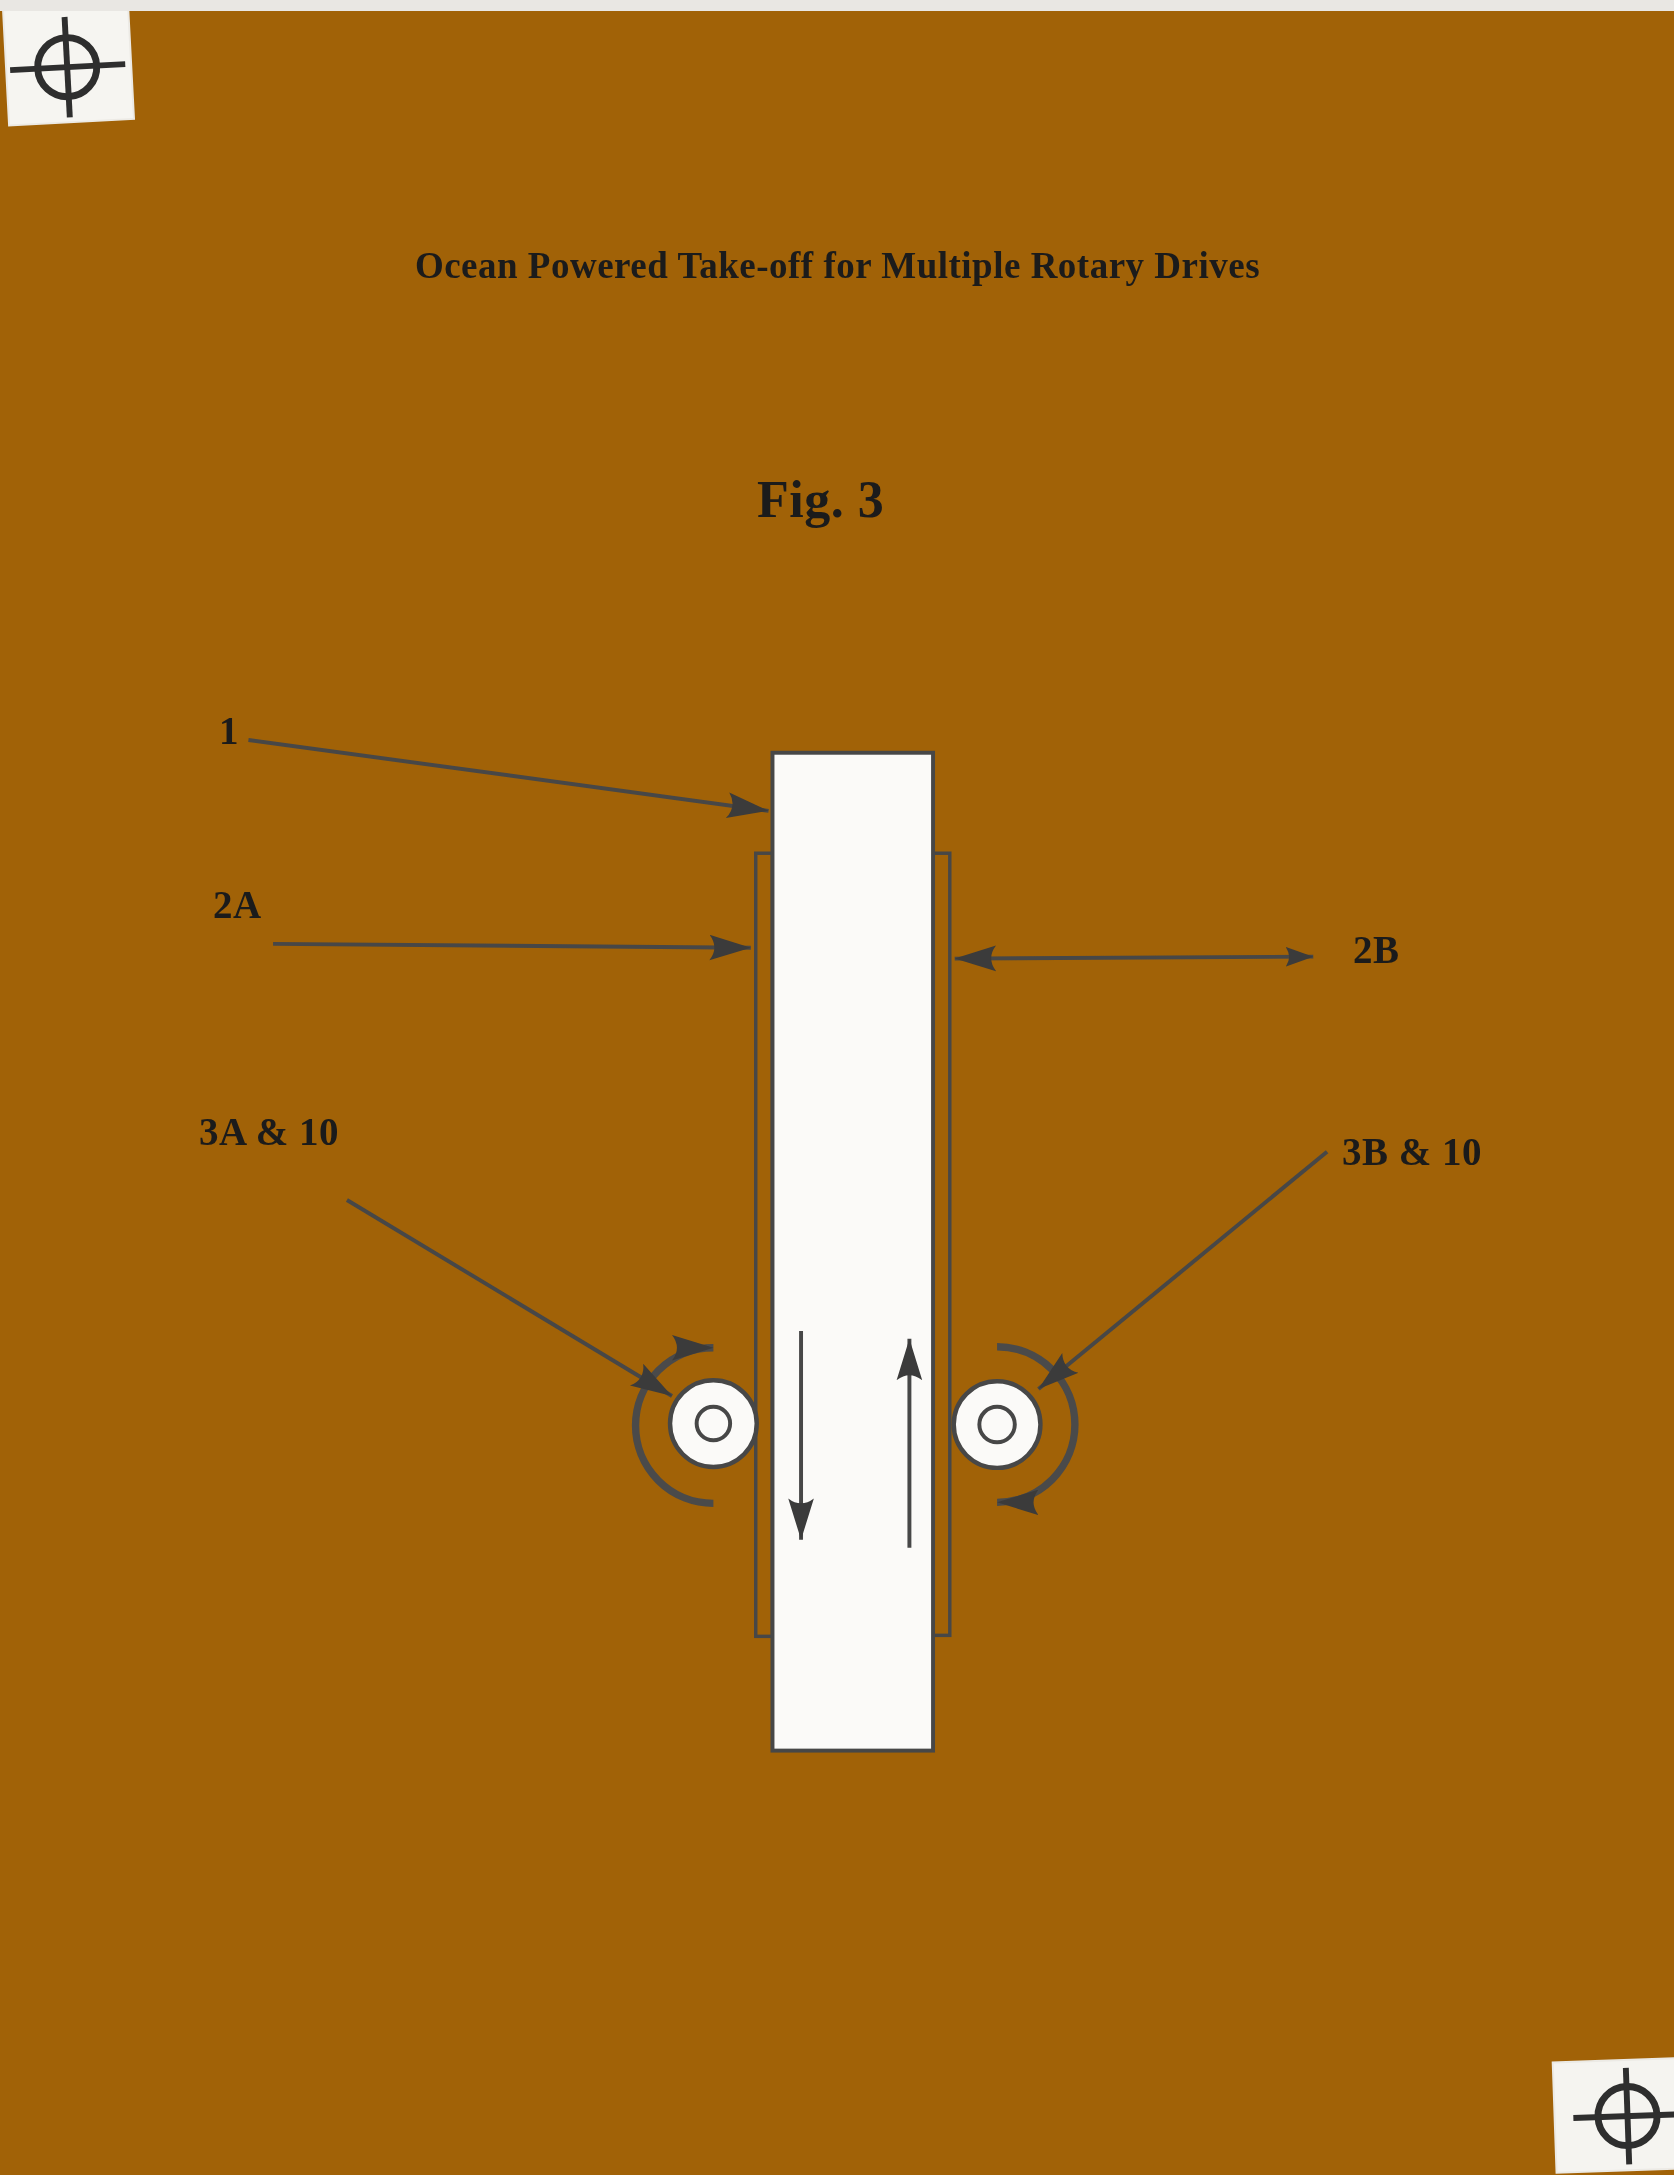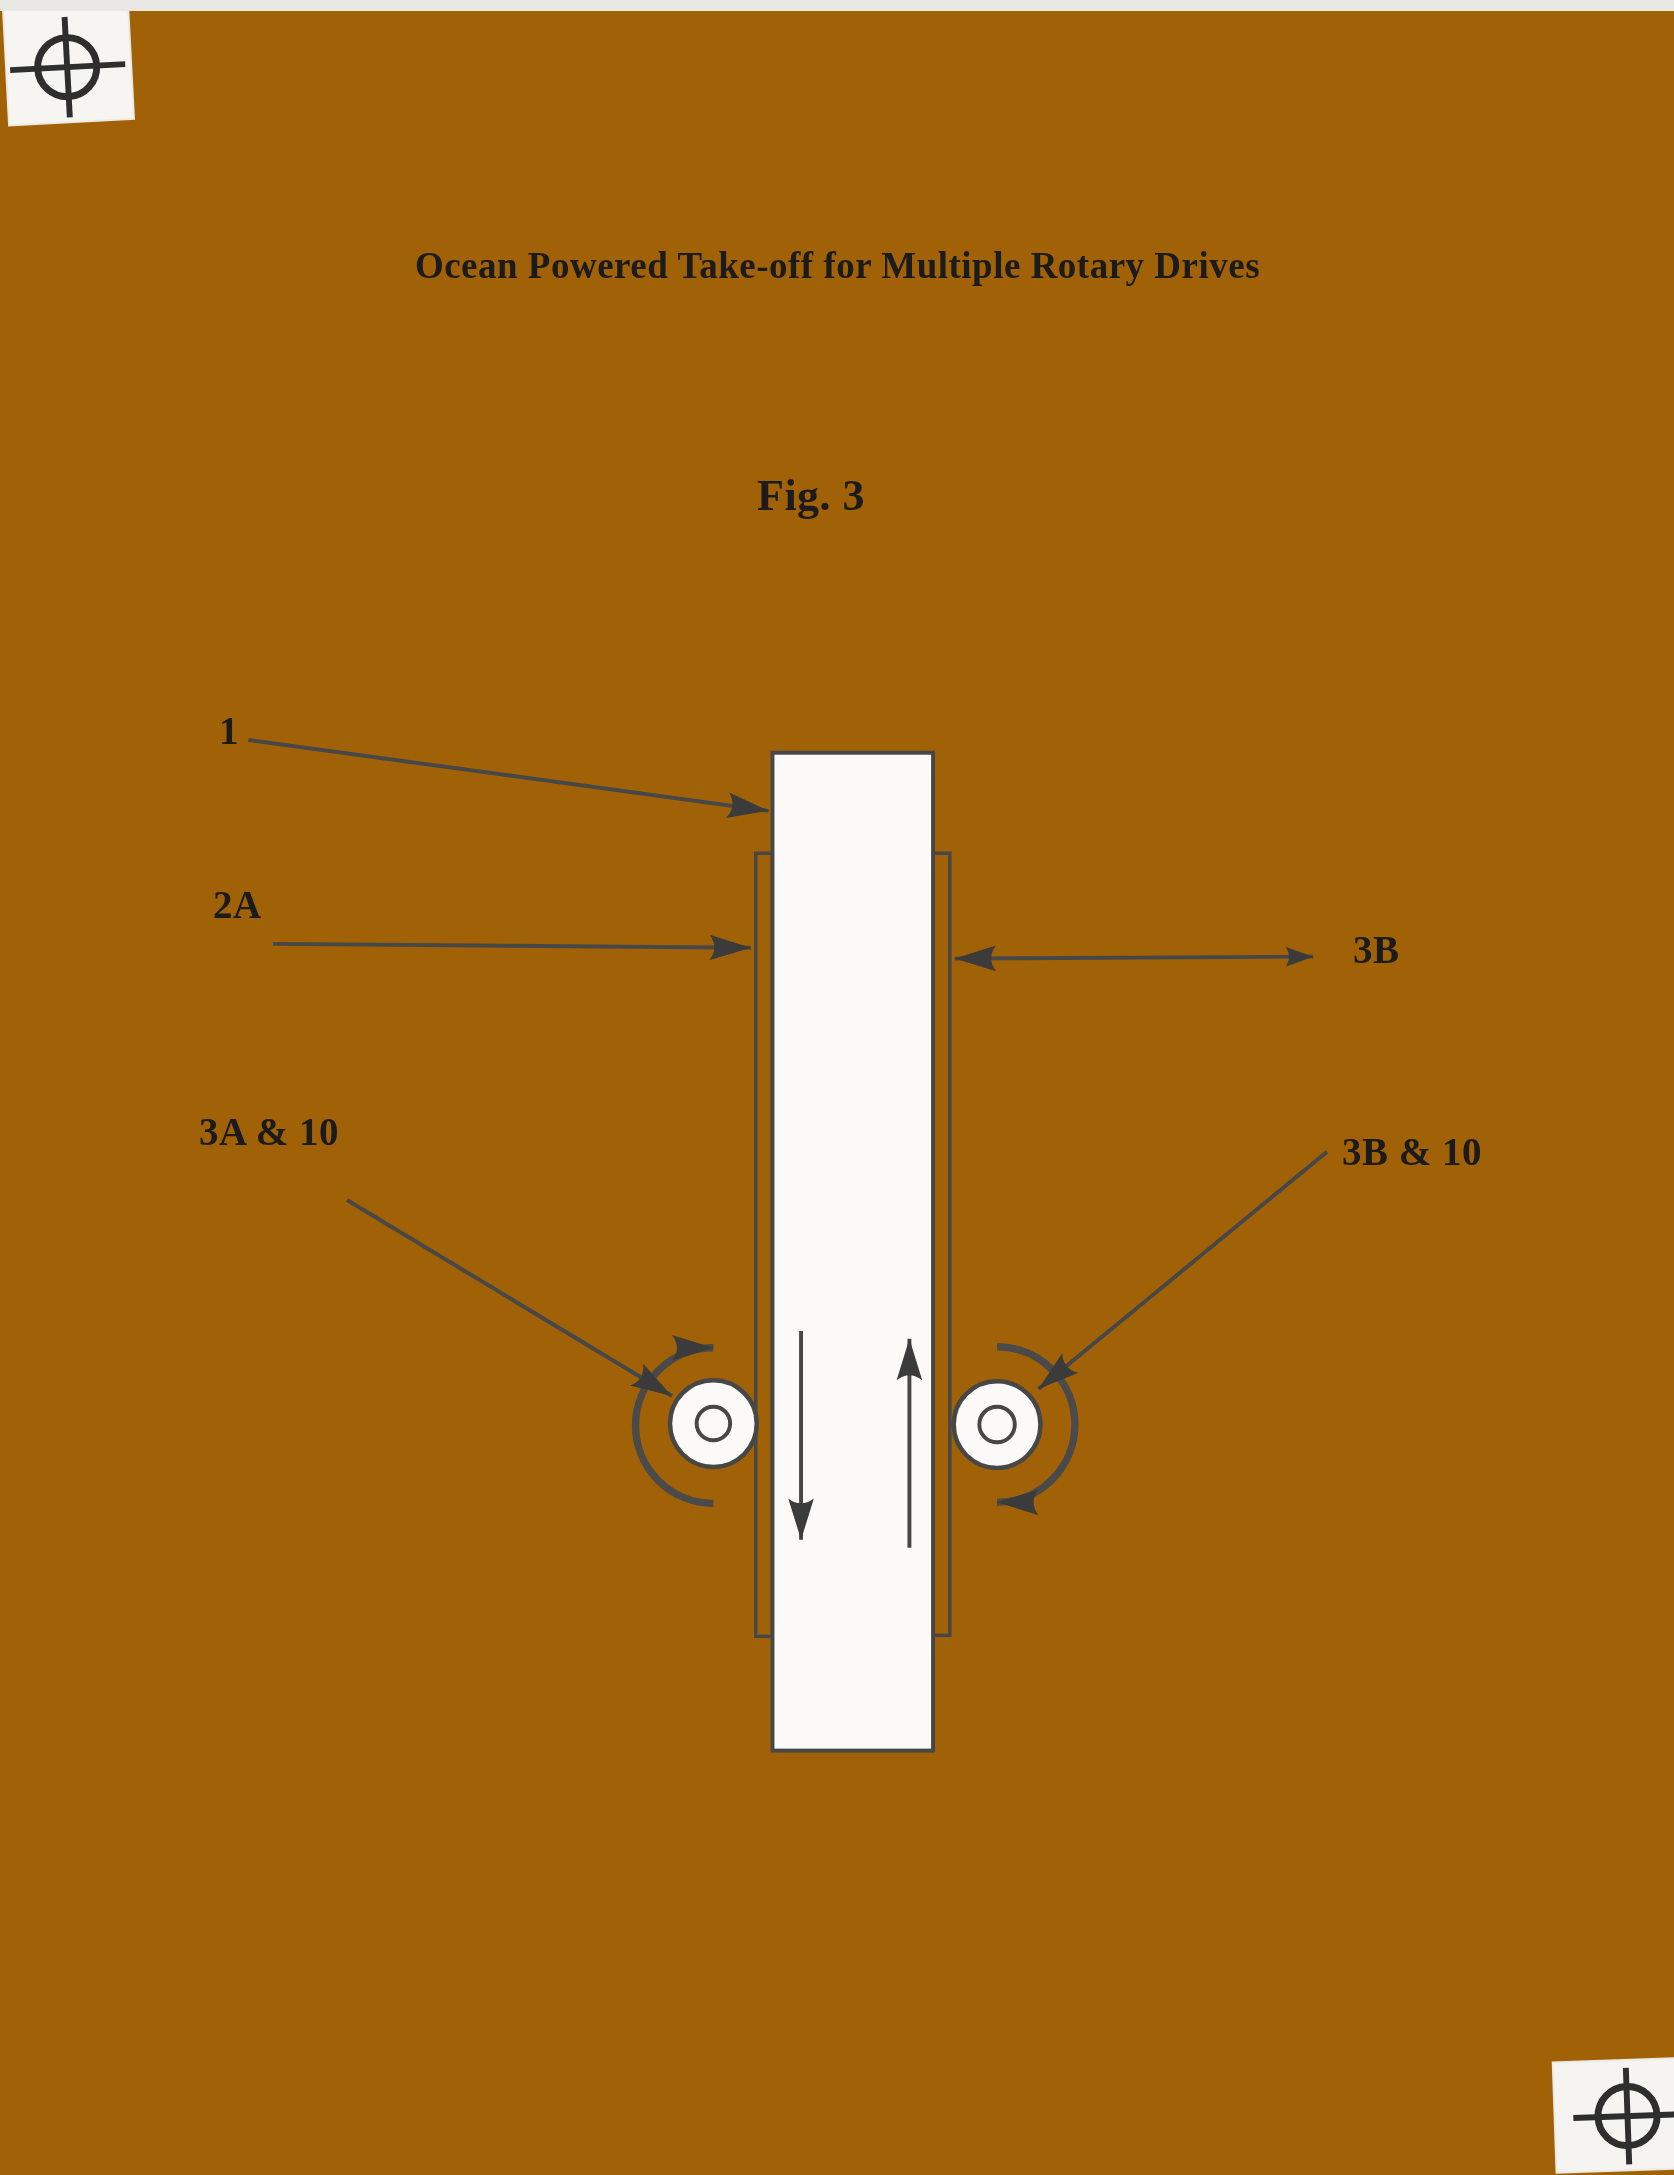--- a/index.html
+++ b/index.html
@@ -20,21 +20,21 @@
   }
   .txt {
     position: absolute;
     font-weight: bold;
     color: #1b1b1b;
     line-height: 1;
     white-space: nowrap;
     letter-spacing: 0.5px;
   }
   .title-text  { top: 236px; left: 0; right: 0; text-align: center; font-size: 37px; }
-  .fig-caption { top: 463px; left: 757px; font-size: 44px; text-align: right; }
+  .fig-caption { top: 463px; left: 757px; font-size: 52px; text-align: right; }
   .lbl         { font-size: 39px; }
   .lbl-1  { top: 700px;  left: 219px; }
   .lbl-2a { top: 874px;  left: 213px; }
   .lbl-2b { top: 919px;  left: 1353px; }
   .lbl-3a { top: 1101px; left: 199px; }
   .lbl-3b { top: 1121px; left: 1342px; text-align: center; }
 </style>
 </head>
 <body>
 
@@ -89,18 +89,18 @@
     <line x1="969" y1="962" x2="1333" y2="960" stroke="#474747" stroke-width="4" marker-start="url(#ah)" marker-end="url(#ahs)"></line>
     <line x1="352" y1="1207" x2="682" y2="1406" stroke="#474747" stroke-width="4" marker-end="url(#ah)"></line>
     <line x1="1347" y1="1158" x2="1054" y2="1399" stroke="#474747" stroke-width="4" marker-end="url(#ah)"></line>
   </svg>
 
   <div class="txt title-text">Ocean Powered Take-off for Multiple Rotary Drives</div>
   <div class="txt fig-caption">Fig. 3</div>
 
   <div class="txt lbl lbl-1">1</div>
   <div class="txt lbl lbl-2a">2A</div>
-  <div class="txt lbl lbl-2b">3B</div>
+  <div class="txt lbl lbl-2b">2B</div>
   <div class="txt lbl lbl-3a">3A &amp; 10</div>
   <div class="txt lbl lbl-3b">3B &amp; 10</div>
 
 </div>
 
 
 </body></html>

